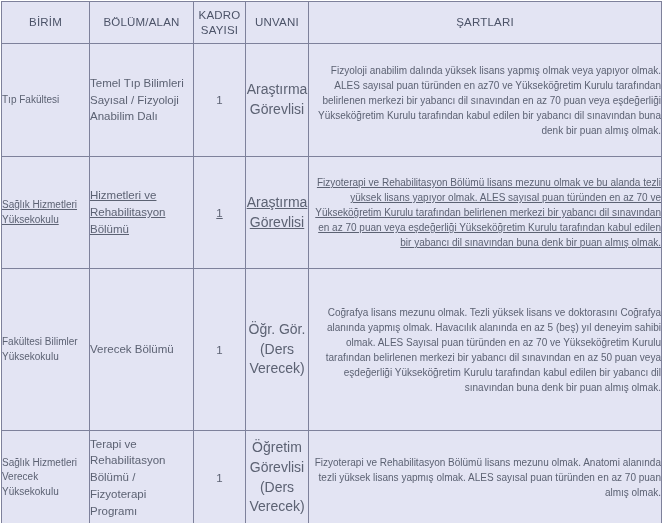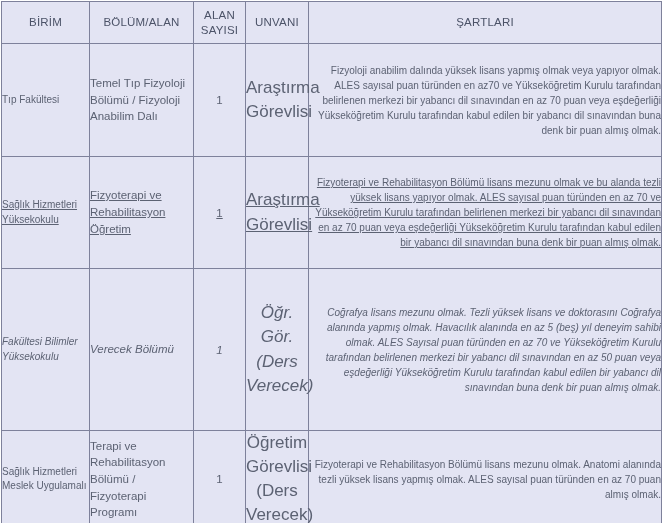--- a/index.html
+++ b/index.html
@@ -59,85 +59,85 @@
     font-size: 11.5px;
     line-height: 1.45;
     padding: 4px 7px;
     text-align: left;
   }
   td.cell-kadro {
     font-size: 11.5px;
     text-align: center;
   }
   td.cell-unvan {
-    font-size: 17px;
+    font-size: 14px;
     line-height: 1.42;
     text-align: center;
     padding: 3px 2px;
   }
   td.cell-sartlar {
     font-size: 10px;
     line-height: 1.5;
     text-align: right;
     padding: 5px 7px 5px 6px;
     vertical-align: top;
   }
 
   
   tr.row-0 td { height: 112px; }
   tr.row-1 td { height: 111px; text-decoration: underline; }
-  tr.row-2 td { height: 161px; font-style: italic; }
+  tr.row-2 td { height: 161px; }
   tr.row-3 td { height: 93px; }
 
   tr.row-2 td.cell-sartlar,
   tr.row-3 td.cell-sartlar { vertical-align: top; }
 </style>
 </head>
 <body>
 
 <table id="kadro-table">
   <colgroup>
     <col class="c-birim">
     <col class="c-bolum">
     <col class="c-kadro">
     <col class="c-unvan">
     <col class="c-sartlar">
   </colgroup>
   <thead>
     <tr>
       <th>BİRİM</th>
       <th>BÖLÜM/ALAN</th>
-      <th>ALAN SAYISI</th>
+      <th>KADRO SAYISI</th>
       <th>UNVANI</th>
       <th>ŞARTLARI</th>
     </tr>
   </thead>
   <tbody>
     <tr class="row-0">
       <td class="cell-birim">Tıp Fakültesi</td>
-      <td class="cell-bolum">Temel Tıp Fizyoloji Bölümü / Fizyoloji Anabilim Dalı</td>
+      <td class="cell-bolum">Temel Tıp Bilimleri Sayısal / Fizyoloji Anabilim Dalı</td>
       <td class="cell-kadro">1</td>
       <td class="cell-unvan">Araştırma Görevlisi</td>
       <td class="cell-sartlar">Fizyoloji anabilim dalında yüksek lisans yapmış olmak veya yapıyor olmak. ALES sayısal puan türünden en az70 ve Yükseköğretim Kurulu tarafından belirlenen merkezi bir yabancı dil sınavından en az 70 puan veya eşdeğerliği Yükseköğretim Kurulu tarafından kabul edilen bir yabancı dil sınavından buna denk bir puan almış olmak.</td>
     </tr>
     <tr class="row-1">
       <td class="cell-birim">Sağlık Hizmetleri Yüksekokulu</td>
-      <td class="cell-bolum">Fizyoterapi ve Rehabilitasyon Öğretim</td>
+      <td class="cell-bolum">Hizmetleri ve Rehabilitasyon Bölümü</td>
       <td class="cell-kadro">1</td>
       <td class="cell-unvan">Araştırma Görevlisi</td>
       <td class="cell-sartlar">Fizyoterapi ve Rehabilitasyon Bölümü lisans mezunu olmak ve bu alanda tezli yüksek lisans yapıyor olmak. ALES sayısal puan türünden en az 70 ve Yükseköğretim Kurulu tarafından belirlenen merkezi bir yabancı dil sınavından en az 70 puan veya eşdeğerliği Yükseköğretim Kurulu tarafından kabul edilen bir yabancı dil sınavından buna denk bir puan almış olmak.</td>
     </tr>
     <tr class="row-2">
       <td class="cell-birim">Fakültesi Bilimler Yüksekokulu</td>
       <td class="cell-bolum">Verecek Bölümü</td>
       <td class="cell-kadro">1</td>
       <td class="cell-unvan">Öğr. Gör. (Ders Verecek)</td>
       <td class="cell-sartlar">Coğrafya lisans mezunu olmak. Tezli yüksek lisans ve doktorasını Coğrafya alanında yapmış olmak. Havacılık alanında en az 5 (beş) yıl deneyim sahibi olmak. ALES Sayısal puan türünden en az 70 ve Yükseköğretim Kurulu tarafından belirlenen merkezi bir yabancı dil sınavından en az 50 puan veya eşdeğerliği Yükseköğretim Kurulu tarafından kabul edilen bir yabancı dil sınavından buna denk bir puan almış olmak.</td>
     </tr>
     <tr class="row-3">
-      <td class="cell-birim">Sağlık Hizmetleri Meslek Uygulamalı</td>
+      <td class="cell-birim">Sağlık Hizmetleri Verecek Yüksekokulu</td>
       <td class="cell-bolum">Terapi ve Rehabilitasyon Bölümü / Fizyoterapi Programı</td>
       <td class="cell-kadro">1</td>
       <td class="cell-unvan">Öğretim Görevlisi (Ders Verecek)</td>
       <td class="cell-sartlar">Fizyoterapi ve Rehabilitasyon Bölümü lisans mezunu olmak. Anatomi alanında tezli yüksek lisans yapmış olmak. ALES sayısal puan türünden en az 70 puan almış olmak.</td>
     </tr>
   </tbody>
 </table>
 
 </body></html>

